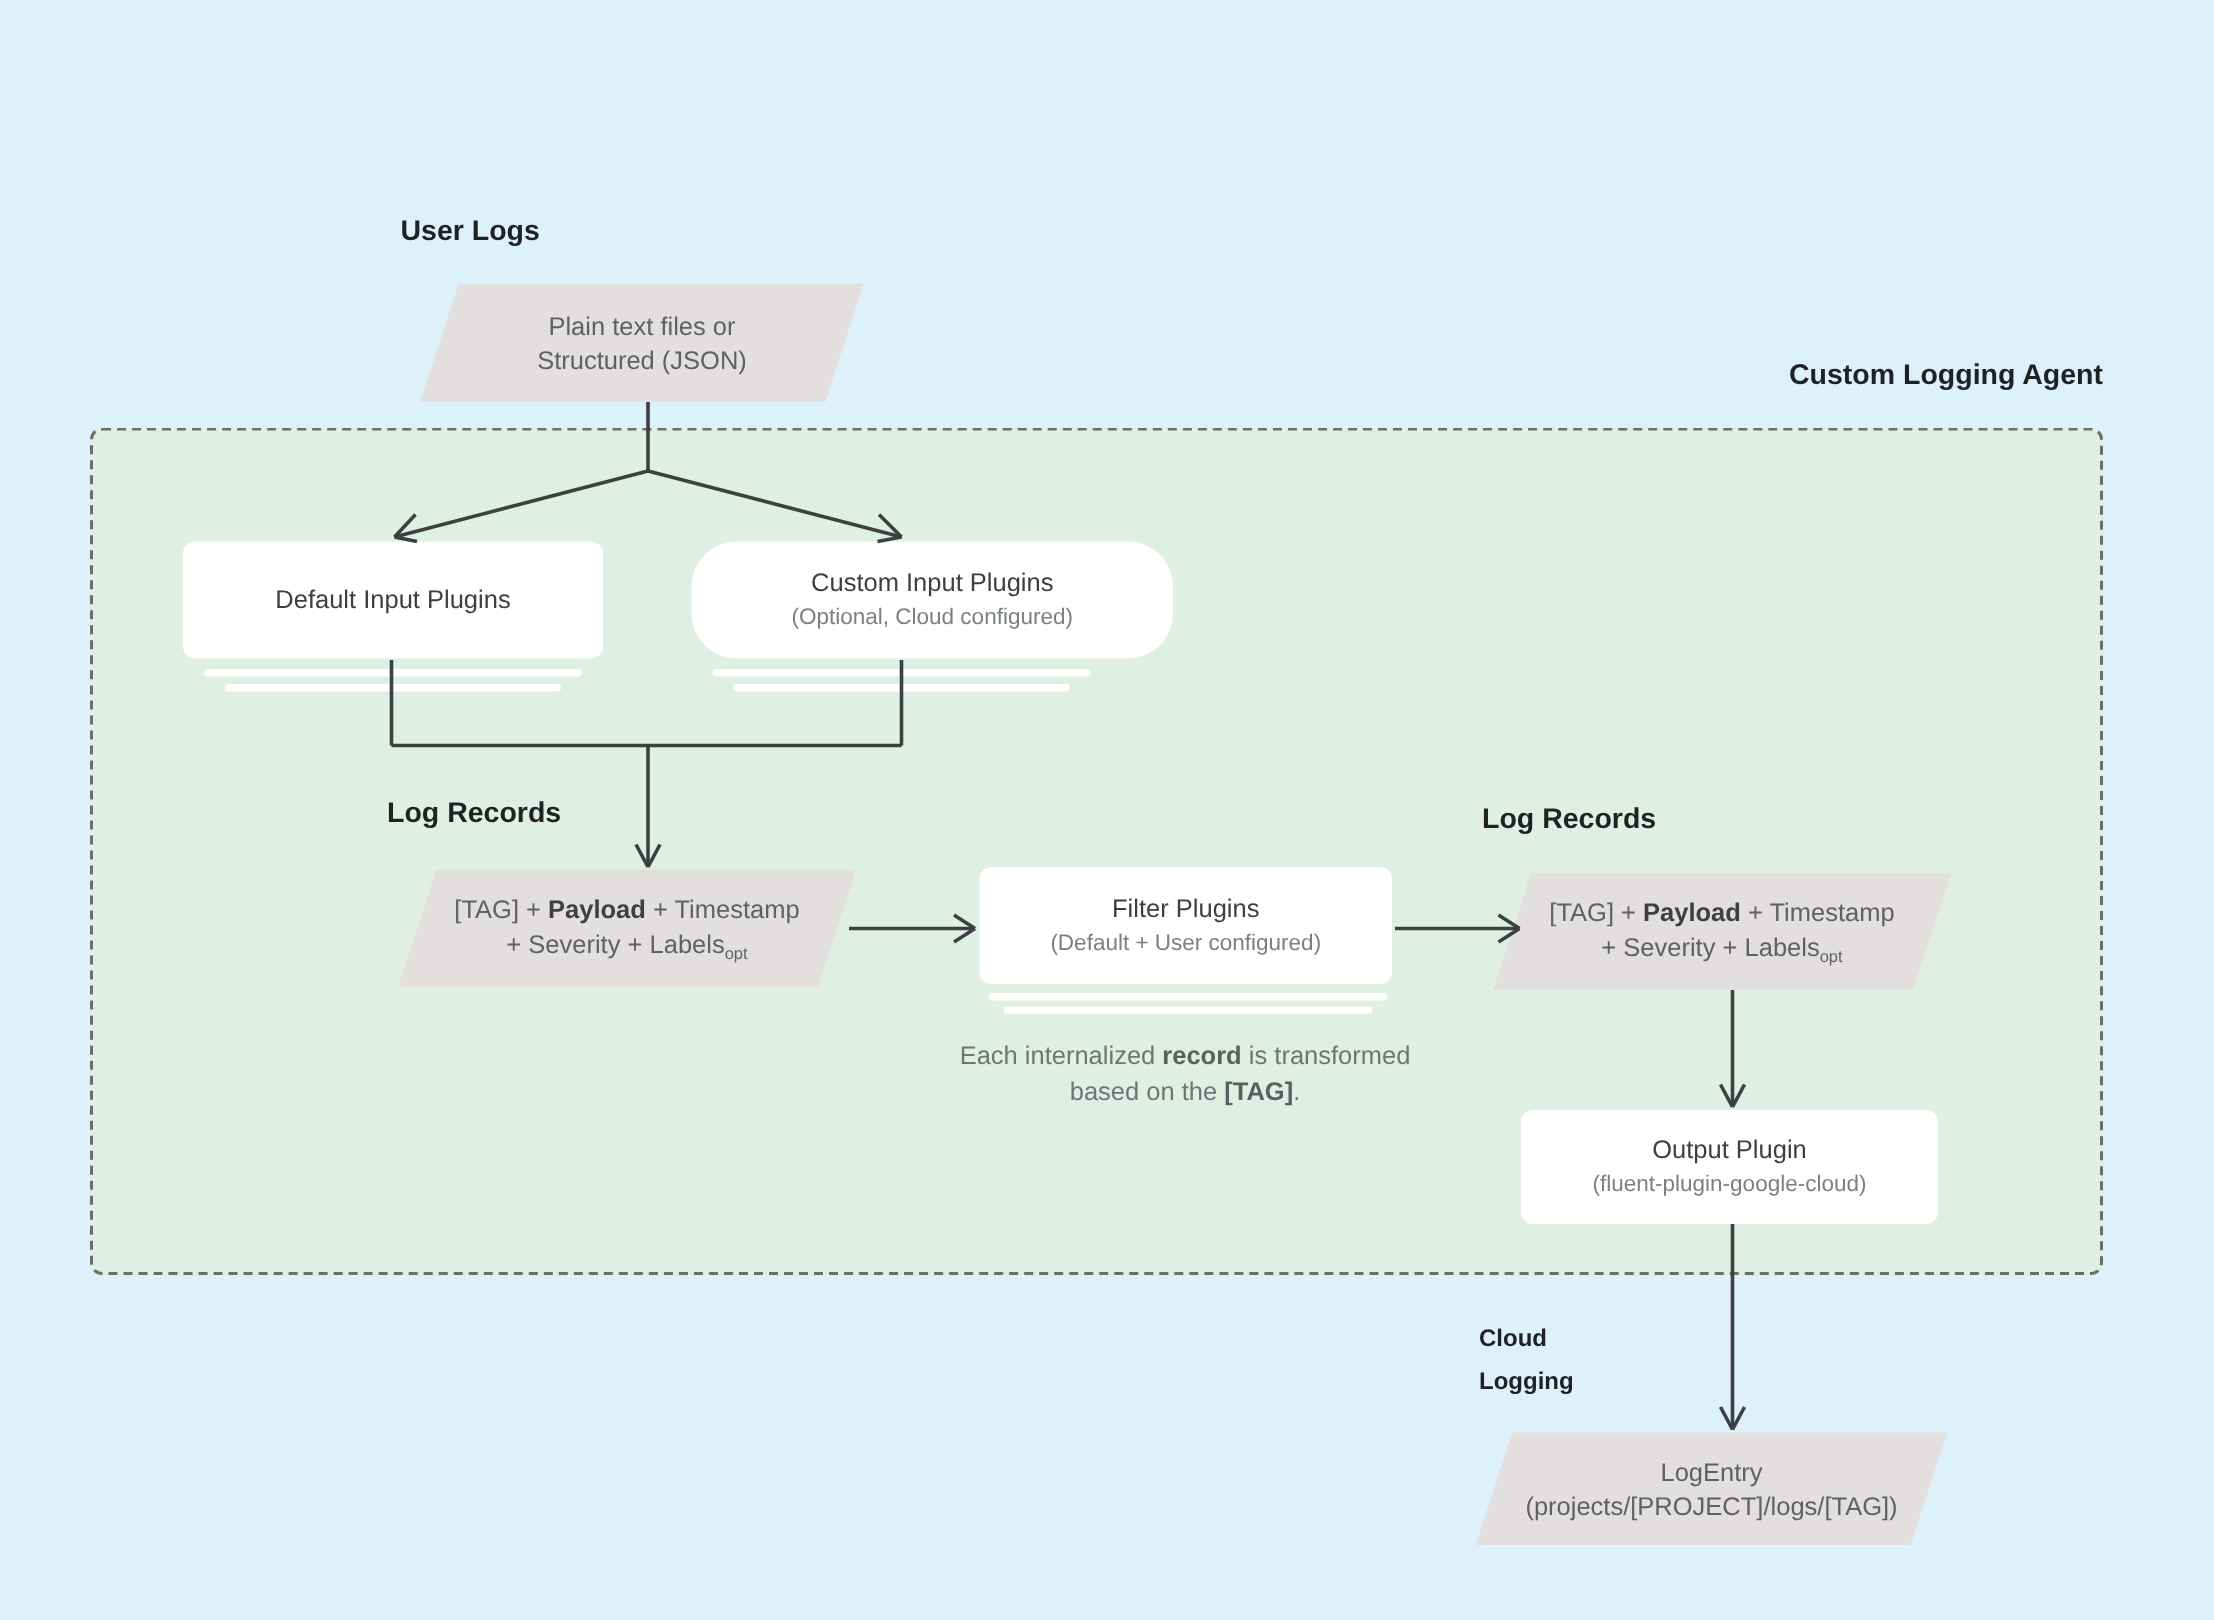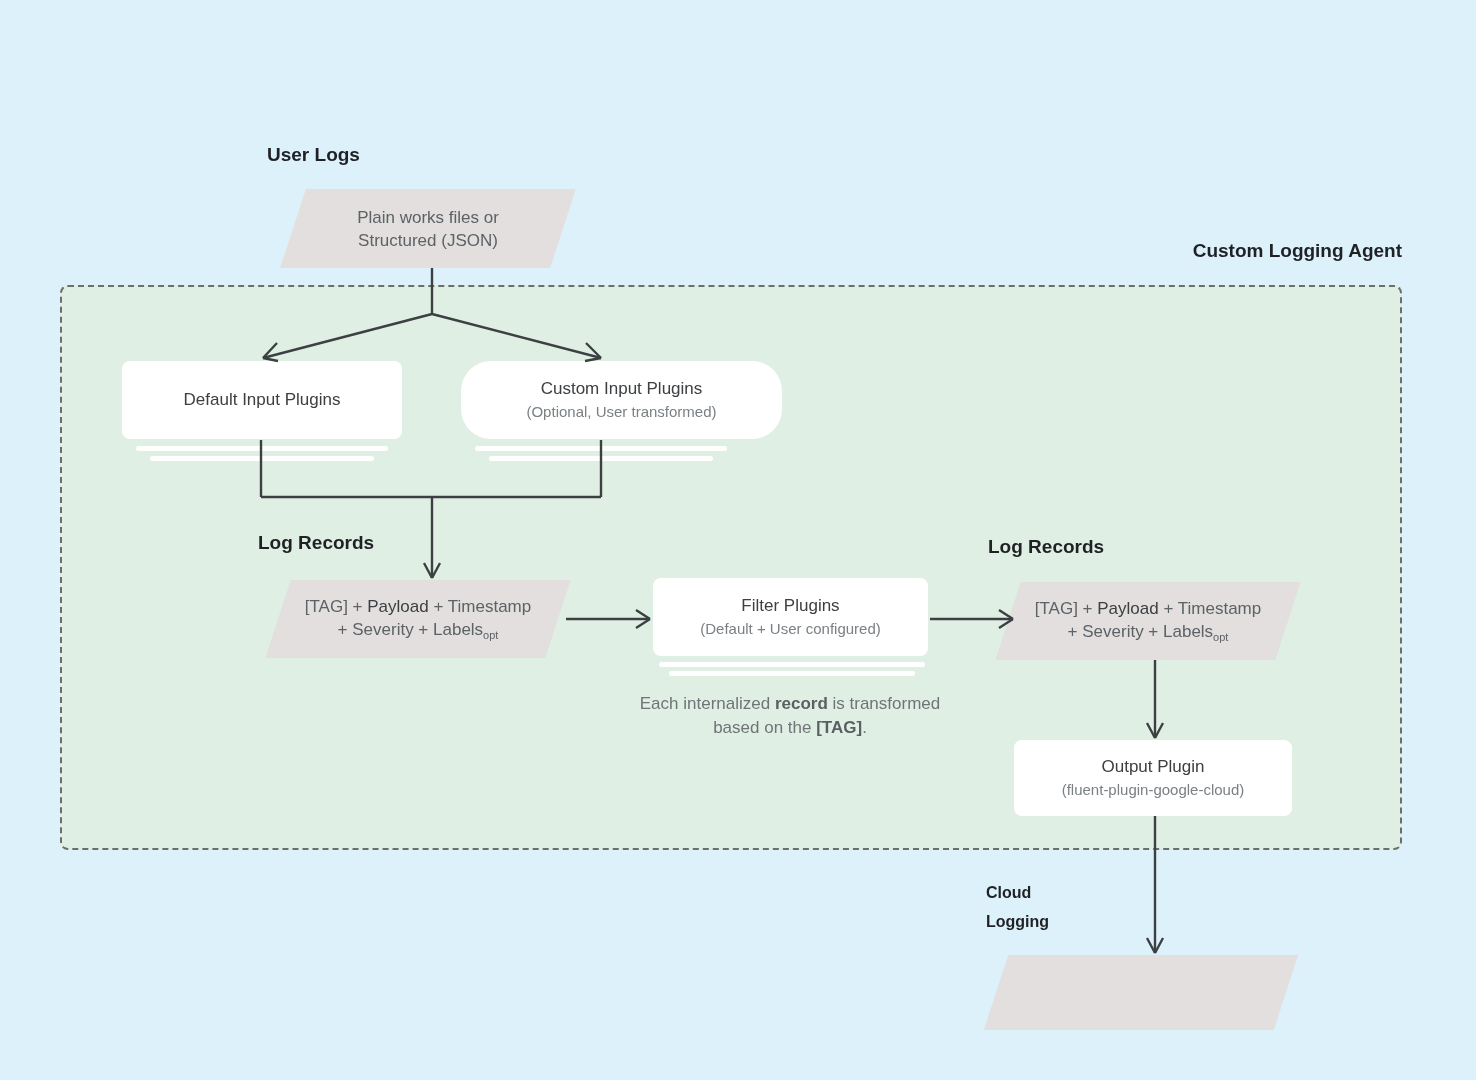--- a/index.html
+++ b/index.html
@@ -85,21 +85,21 @@
     align-items: center;
     justify-content: center;
     text-align: center;
     color: #5d6266;
     font-size: 17px;
     line-height: 23px;
     pointer-events: none;
   }
   .para-text .l1 { white-space: nowrap; }
   .para-text .l2 { white-space: nowrap; }
-  .para-text b { color: #3c4043; font-weight: normal; }
+  .para-text b { color: #3c4043; font-weight: bold; }
   .para-text sub {
     font-size: 11px;
     vertical-align: baseline;
     position: relative;
     top: 4px;
   }
 
   
   .box {
     position: absolute;
@@ -162,33 +162,33 @@
   <div id="agent-container"></div>
   <div id="agent-label">Custom Logging Agent</div>
 
   <div id="cloud-logging-label">Cloud
 Logging</div>
 
   <div class="section-label" style="left:267px; top:144px;">User Logs</div>
 
   <div class="para" style="left:293px; top:189px; width:270px; height:79px;"></div>
   <div class="para-text" style="left:283px; top:189px; width:290px; height:79px;">
-    <span class="l1">Plain works files or</span>
+    <span class="l1">Plain text files or</span>
     <span class="l2">Structured (JSON)</span>
   </div>
 
   <div class="box" style="left:122px; top:361px; width:280px; height:78px;">
     <span class="bt">Default Input Plugins</span>
   </div>
   <div class="deck" style="left:136px; top:446px; width:252px;"></div>
   <div class="deck" style="left:150px; top:456px; width:224px;"></div>
 
   <div class="box" style="left:461px; top:361px; width:321px; height:78px;border-radius:30px;">
     <span class="bt">Custom Input Plugins</span>
-    <span class="bs">(Optional, User transformed)</span>
+    <span class="bs">(Optional, Cloud configured)</span>
   </div>
   <div class="deck" style="left:475px; top:446px; width:252px;"></div>
   <div class="deck" style="left:489px; top:456px; width:224px;"></div>
 
   <div class="section-label" style="left:258px; top:532px;">Log Records</div>
 
   <div class="para" style="left:278px; top:580px; width:280px; height:78px;"></div>
   <div class="para-text" style="left:268px; top:580px; width:300px; height:78px;">
     <span class="l1">
       <span>[TAG] + </span><b>Payload</b><span> + Timestamp</span>
@@ -220,20 +220,24 @@
       <span>+ Severity + Labels</span><sub>opt</sub>
     </span>
   </div>
 
   <div class="box" style="left:1014px; top:740px; width:278px; height:76px;">
     <span class="bt">Output Plugin</span>
     <span class="bs">(fluent-plugin-google-cloud)</span>
   </div>
 
   <div class="para" style="left:996px; top:955px; width:290px; height:75px;"></div>
+  <div class="para-text" style="left:981px; top:955px; width:320px; height:75px;">
+    <span class="l1">LogEntry</span>
+    <span class="l2">(projects/[PROJECT]/logs/[TAG])</span>
+  </div>
 
   <svg id="connectors" viewBox="0 0 1476 1080">
     <g stroke="#3c4043" stroke-width="2.4" fill="none" stroke-linecap="butt" stroke-linejoin="miter">
 
       <path d="M 432,268 L 432,314"></path>
 
       <path d="M 432,314 L 263,358"></path>
       <path d="M 263,358 L 277,343 M 263,358 L 278,361"></path>
 
       <path d="M 432,314 L 601,358"></path>

